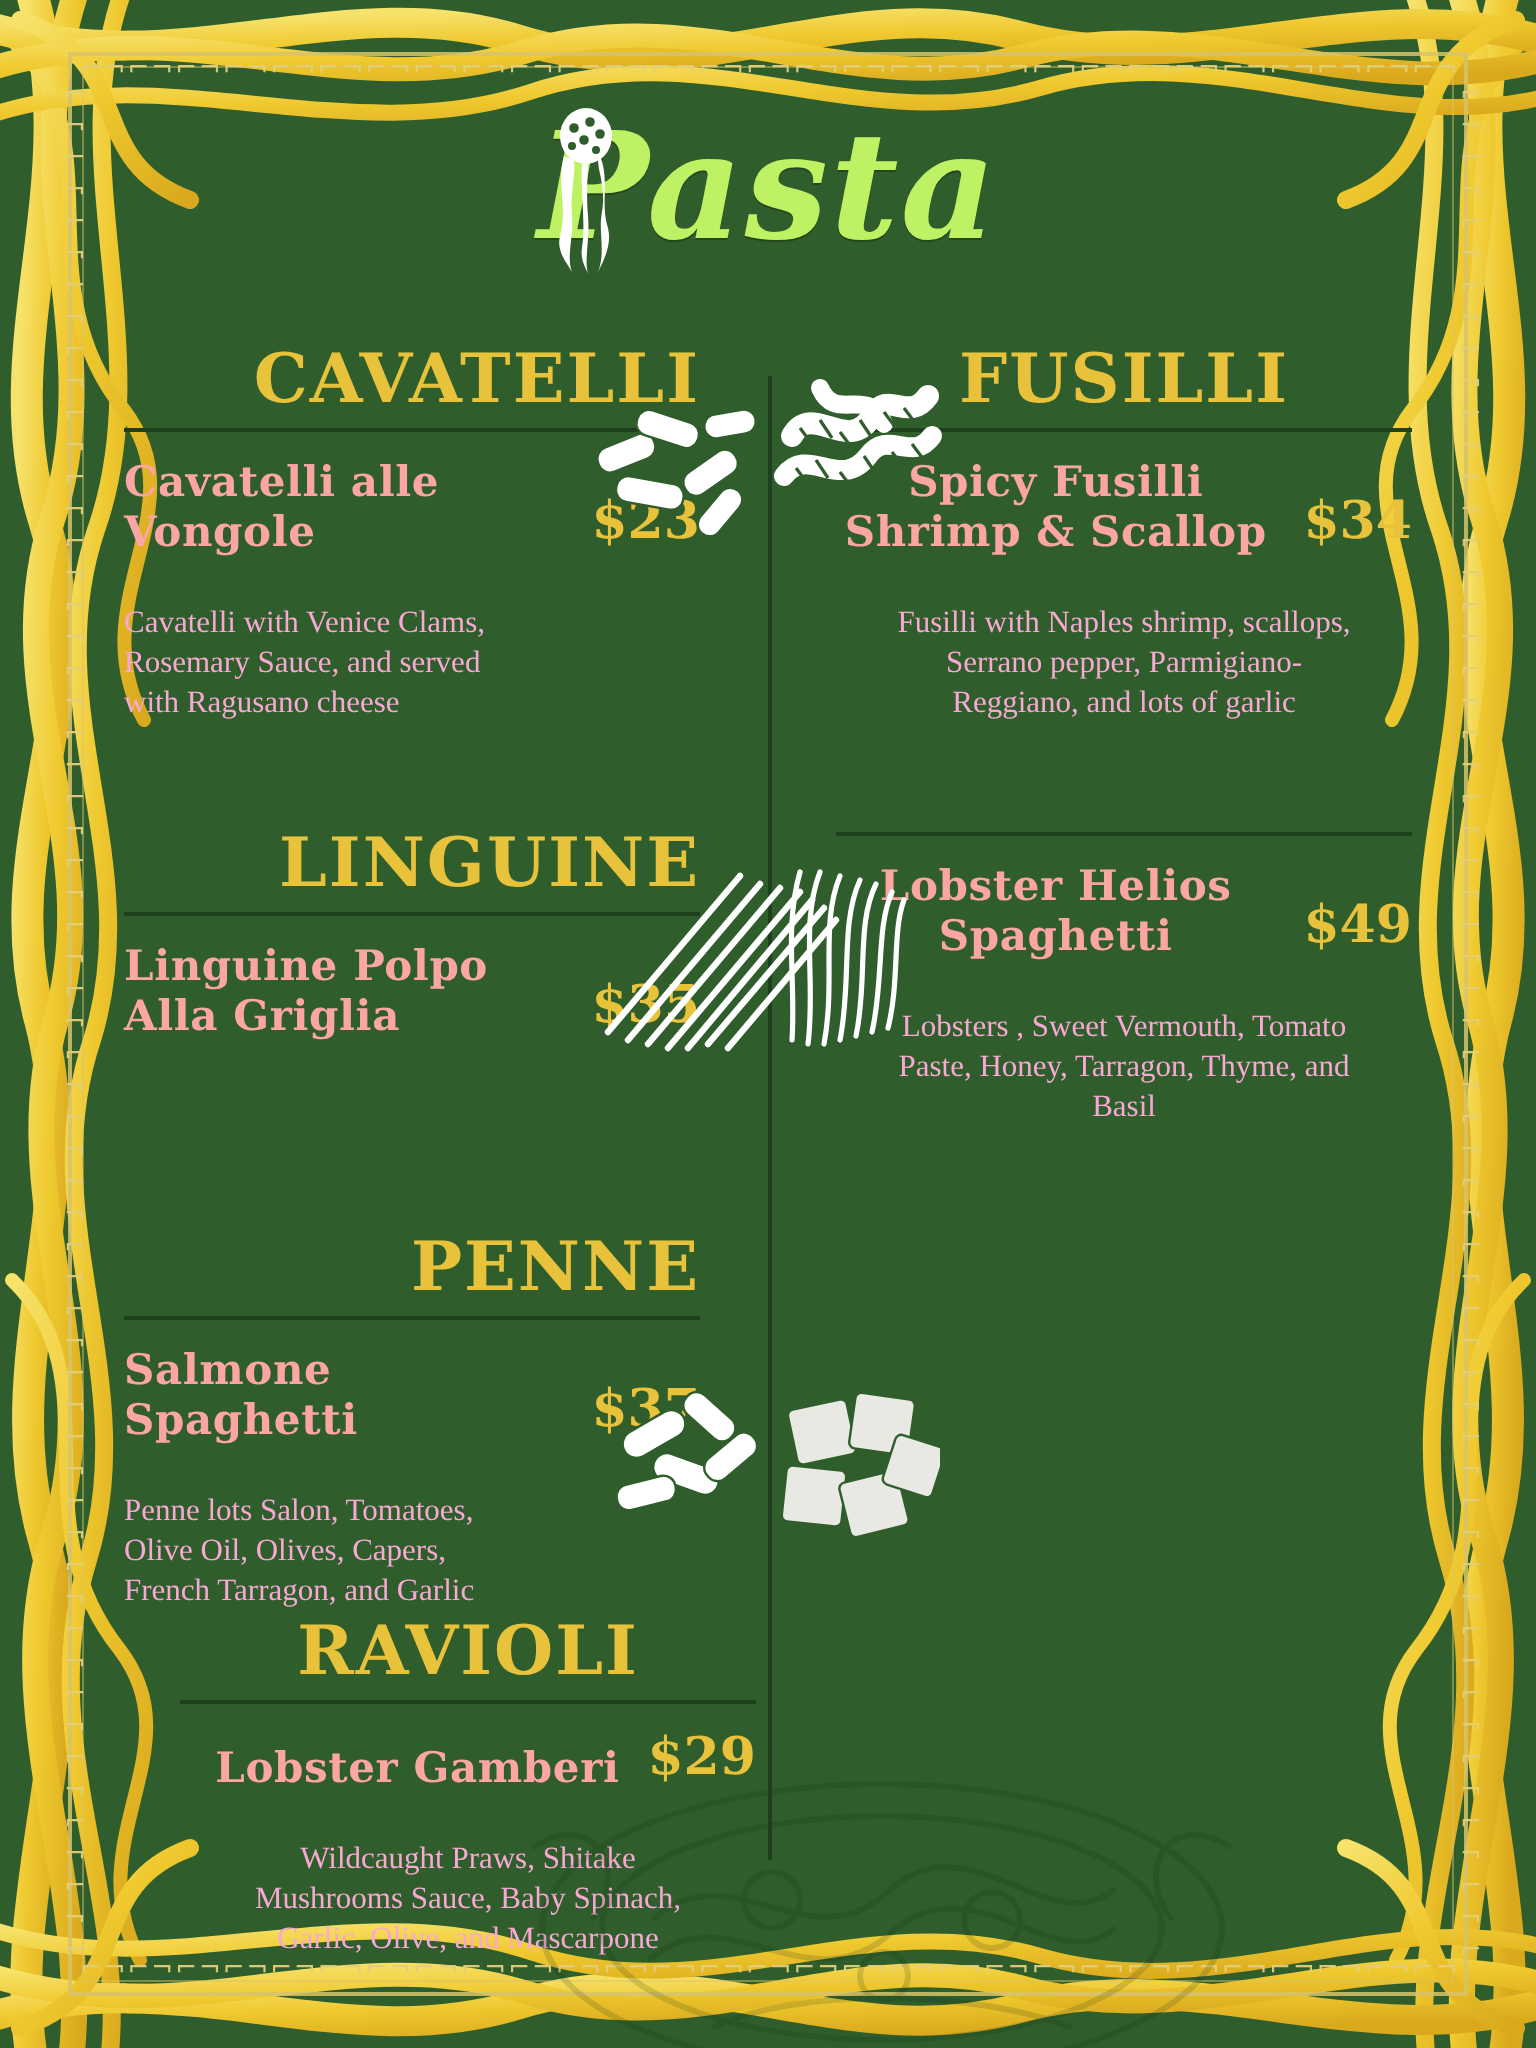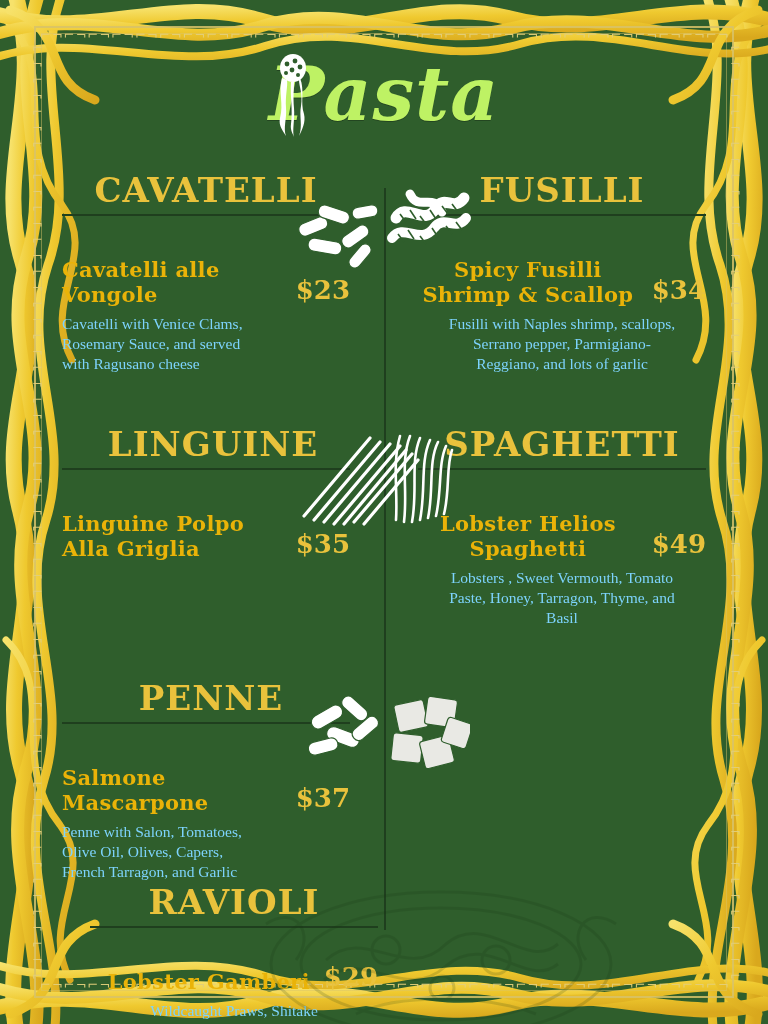--- a/index.html
+++ b/index.html
@@ -118,62 +118,61 @@
 
   .sec-head {
     font-family: "DejaVu Serif", serif;
     font-weight: 700;
     font-size: 34px;
     letter-spacing: 1px;
     color: #e9c23c;
     line-height: 40px;
     white-space: nowrap;
   }
-  .col-left .sec-head { text-align: center; }
+  .col-left .sec-head { text-align: right; }
   .col-right .sec-head { text-align: center; }
 
   .rule {
     height: 2px;
     background: #1f3f1e;
     margin: 4px 0 12px 0;
   }
 
   .item-line {
     display: flex;
     align-items: flex-end;
     gap: 8px;
   }
   .col-right .item-line { justify-content: flex-end; }
 
   .item-name {
     font-family: "DejaVu Serif", serif;
     font-weight: 700;
     font-size: 21px;
     line-height: 25px;
-    color: #eab308;
+    color: #fca5a5;
     letter-spacing: .3px;
-    margin-top: 29px;
   }
   .item-price {
     font-family: "DejaVu Serif", serif;
     font-weight: 700;
     font-size: 26px;
     color: #e9c23c;
     white-space: nowrap;
     padding-bottom: 2px;
   }
   .col-left .item-price { margin-left: auto; }
   .col-right .item-price { margin-left: 6px; }
 
   .item-desc {
-    margin-top: 7px;
+    margin-top: 24px;
     font-family: "Liberation Serif", serif;
     font-size: 15.5px;
     line-height: 20px;
-    color: #7dd3fc;
+    color: #f9a8d4;
     max-width: 210px;
   }
   .col-left .item-desc { max-width: 200px; }
   .col-right .item-desc { max-width: 232px; margin-left: auto; margin-right: auto; }
 
   
   .pasta-art {
     position: absolute;
     z-index: 3;
     pointer-events: none;
@@ -292,39 +291,38 @@
         <div class="col col-left">
           <div class="sec-head" style="padding-left:14px;">LINGUINE</div>
           <div class="rule"></div>
           <div class="item-line">
             <div class="item-name">Linguine Polpo Alla Griglia</div>
             <div class="item-price">$35</div>
           </div>
         </div>
 
         <div class="col col-right">
-          <div class="sec-head">SPAGHETTI</div>
           <div class="rule"></div>
           <div class="item-line">
             <div class="item-name">Lobster Helios Spaghetti</div>
             <div class="item-price">$49</div>
           </div>
           <div class="item-desc">Lobsters , Sweet Vermouth, Tomato Paste, Honey, Tarragon, Thyme, and Basil</div>
         </div>
       </div>
 
       <div class="row" style="margin-top:50px;flex-direction:column;">
         <div class="col col-left">
           <div class="sec-head" style="padding-left:10px;">PENNE</div>
           <div class="rule"></div>
           <div class="item-line">
-            <div class="item-name">Salmone Mascarpone</div>
+            <div class="item-name">Salmone Spaghetti</div>
             <div class="item-price">$37</div>
           </div>
-          <div class="item-desc">Penne with Salon, Tomatoes, Olive Oil, Olives, Capers, French Tarragon, and Garlic</div>
+          <div class="item-desc">Penne lots Salon, Tomatoes, Olive Oil, Olives, Capers, French Tarragon, and Garlic</div>
         </div>
 
         <div class="col col-right">
           <div class="sec-head">RAVIOLI</div>
           <div class="rule"></div>
           <div class="item-line">
             <div class="item-name">Lobster Gamberi</div>
             <div class="item-price">$29</div>
           </div>
           <div class="item-desc">Wildcaught Praws, Shitake Mushrooms Sauce, Baby Spinach, Garlic, Olive, and Mascarpone</div>

